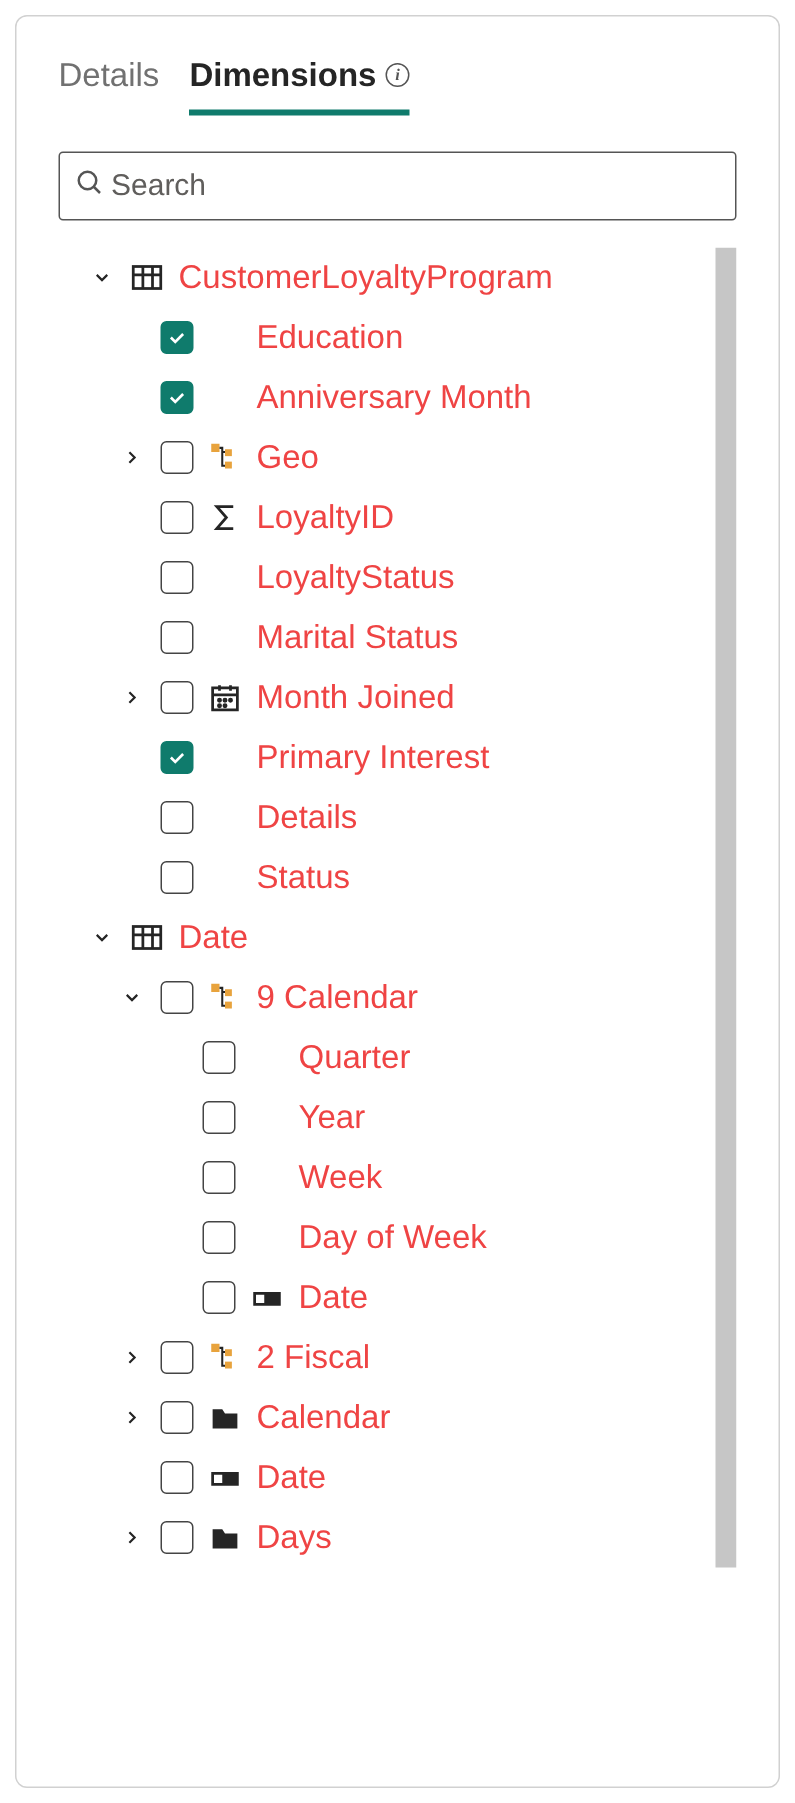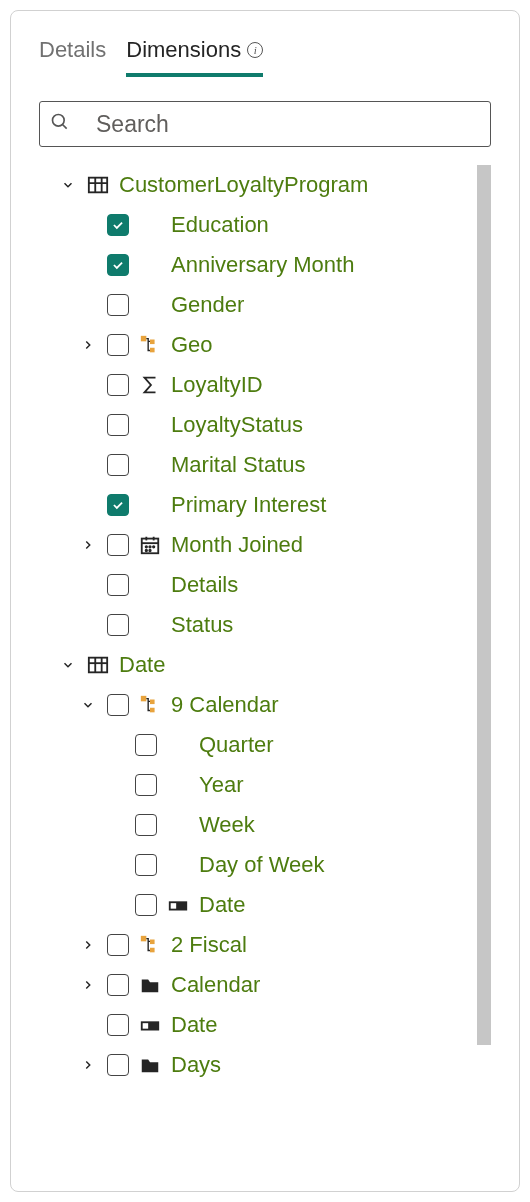--- a/index.html
+++ b/index.html
@@ -34,21 +34,21 @@
     padding-bottom: 10px;
     border-bottom: 4px solid transparent;
     cursor: pointer;
     display: flex;
     align-items: center;
     gap: 6px;
   }
   .tab.active {
     color: #252525;
     border-bottom-color: #0f7b6c;
-    font-weight: 400;
+    font-weight: 700;
   }
   .tab .info {
     display: inline-flex;
     width: 16px;
     height: 16px;
     border: 1.4px solid #555;
     border-radius: 50%;
     align-items: center;
     justify-content: center;
     font-size: 11px;
@@ -61,29 +61,29 @@
     border-radius: 3px;
     height: 46px;
     display: flex;
     align-items: center;
     padding: 0 10px;
     margin-bottom: 18px;
   }
   .search-box input {
     border: none;
     outline: none;
-    font-size: 23px;
+    font-size: 20px;
     flex: 1;
-    margin-left: 24px;
+    margin-left: 2px;
     color: #7f1d1d;
   }
   .search-box input::placeholder { color: #605e5c; }
   .tree {
     font-size: 22px;
-    color: #4d7c0f;
+    color: #ef4444;
     height: 1000px;
     overflow: hidden;
     position: relative;
     padding-right: 24px;
   }
   .tree .row {
     display: flex;
     align-items: center;
     height: 40px;
     gap: 10px;
@@ -180,25 +180,20 @@
     </div>
     <div class="row" style="padding-left:68px">
       <span class="cb checked">
           <svg viewBox="0 0 24 24" fill="none" stroke-width="3">
             <polyline points="5 12 10 17 19 8"></polyline>
           </svg>
         </span>
       <span class="icon-slot"></span>
       <span class="label">Anniversary Month</span>
     </div>
-    <div class="row" style="padding-left:68px">
-      <span class="cb"></span>
-      <span class="icon-slot"></span>
-      <span class="label">Gender</span>
-    </div>
     <div class="row" style="padding-left:40px">
       <span class="caret">
           <svg viewBox="0 0 24 24" fill="none" stroke="#252525" stroke-width="2.5">
             <polyline points="9 6 15 12 9 18"></polyline>
           </svg>
         </span>
       <span class="cb"></span>
       <span class="icon">
         <svg viewBox="0 0 24 24">
             <rect x="2" y="2" width="6" height="6" fill="#e8a33d"></rect>
@@ -220,29 +215,20 @@
     </div>
     <div class="row" style="padding-left:68px">
       <span class="cb"></span>
       <span class="icon-slot"></span>
       <span class="label">LoyaltyStatus</span>
     </div>
     <div class="row" style="padding-left:68px">
       <span class="cb"></span>
       <span class="icon-slot"></span>
       <span class="label">Marital Status</span>
-    </div>
-    <div class="row" style="padding-left:68px">
-      <span class="cb checked">
-          <svg viewBox="0 0 24 24" fill="none" stroke-width="3">
-            <polyline points="5 12 10 17 19 8"></polyline>
-          </svg>
-        </span>
-      <span class="icon-slot"></span>
-      <span class="label">Primary Interest</span>
     </div>
     <div class="row" style="padding-left:40px">
       <span class="caret">
           <svg viewBox="0 0 24 24" fill="none" stroke="#252525" stroke-width="2.5">
             <polyline points="9 6 15 12 9 18"></polyline>
           </svg>
         </span>
       <span class="cb"></span>
       <span class="icon">
         <svg viewBox="0 0 24 24" fill="none" stroke="#252525" stroke-width="2">
@@ -253,20 +239,29 @@
             <circle cx="8" cy="14" r="0.8" fill="#252525"></circle>
             <circle cx="12" cy="14" r="0.8" fill="#252525"></circle>
             <circle cx="16" cy="14" r="0.8" fill="#252525"></circle>
             <circle cx="8" cy="18" r="0.8" fill="#252525"></circle>
             <circle cx="12" cy="18" r="0.8" fill="#252525"></circle>
           </svg>
       </span>
       <span class="label">Month Joined</span>
     </div>
     <div class="row" style="padding-left:68px">
+      <span class="cb checked">
+          <svg viewBox="0 0 24 24" fill="none" stroke-width="3">
+            <polyline points="5 12 10 17 19 8"></polyline>
+          </svg>
+        </span>
+      <span class="icon-slot"></span>
+      <span class="label">Primary Interest</span>
+    </div>
+    <div class="row" style="padding-left:68px">
       <span class="cb"></span>
       <span class="icon-slot"></span>
       <span class="label">Details</span>
     </div>
     <div class="row" style="padding-left:68px">
       <span class="cb"></span>
       <span class="icon-slot"></span>
       <span class="label">Status</span>
     </div>
 

